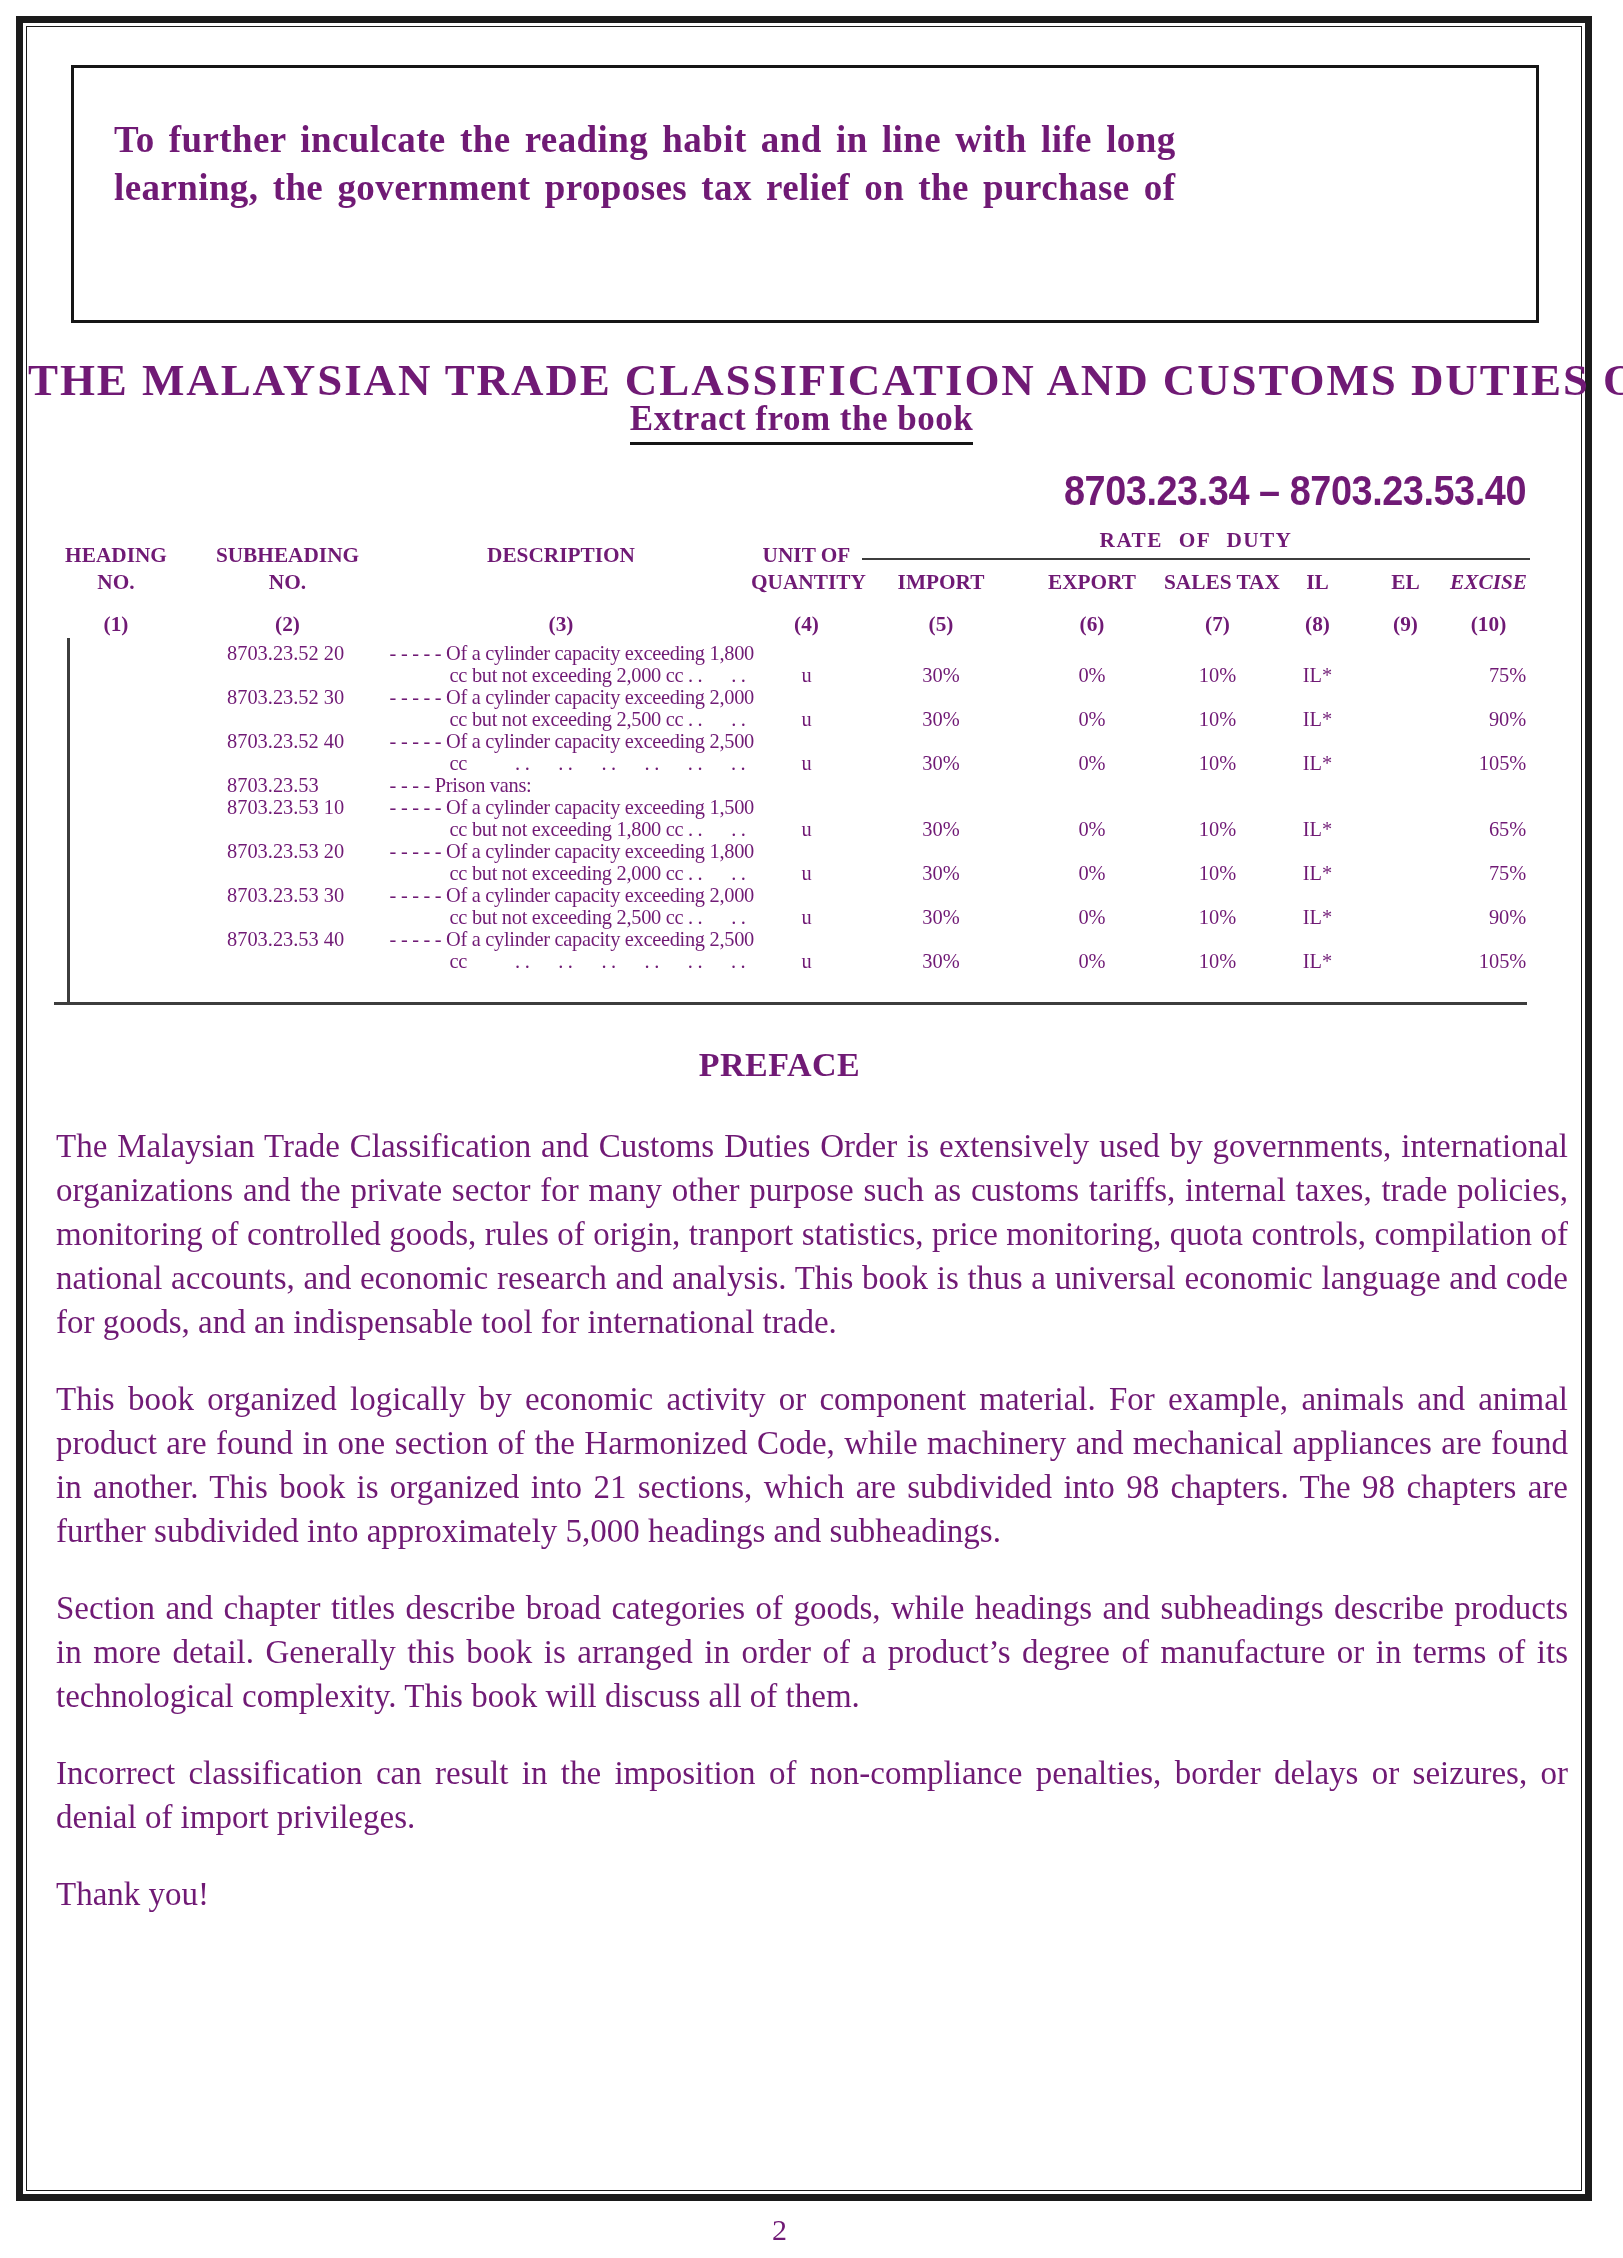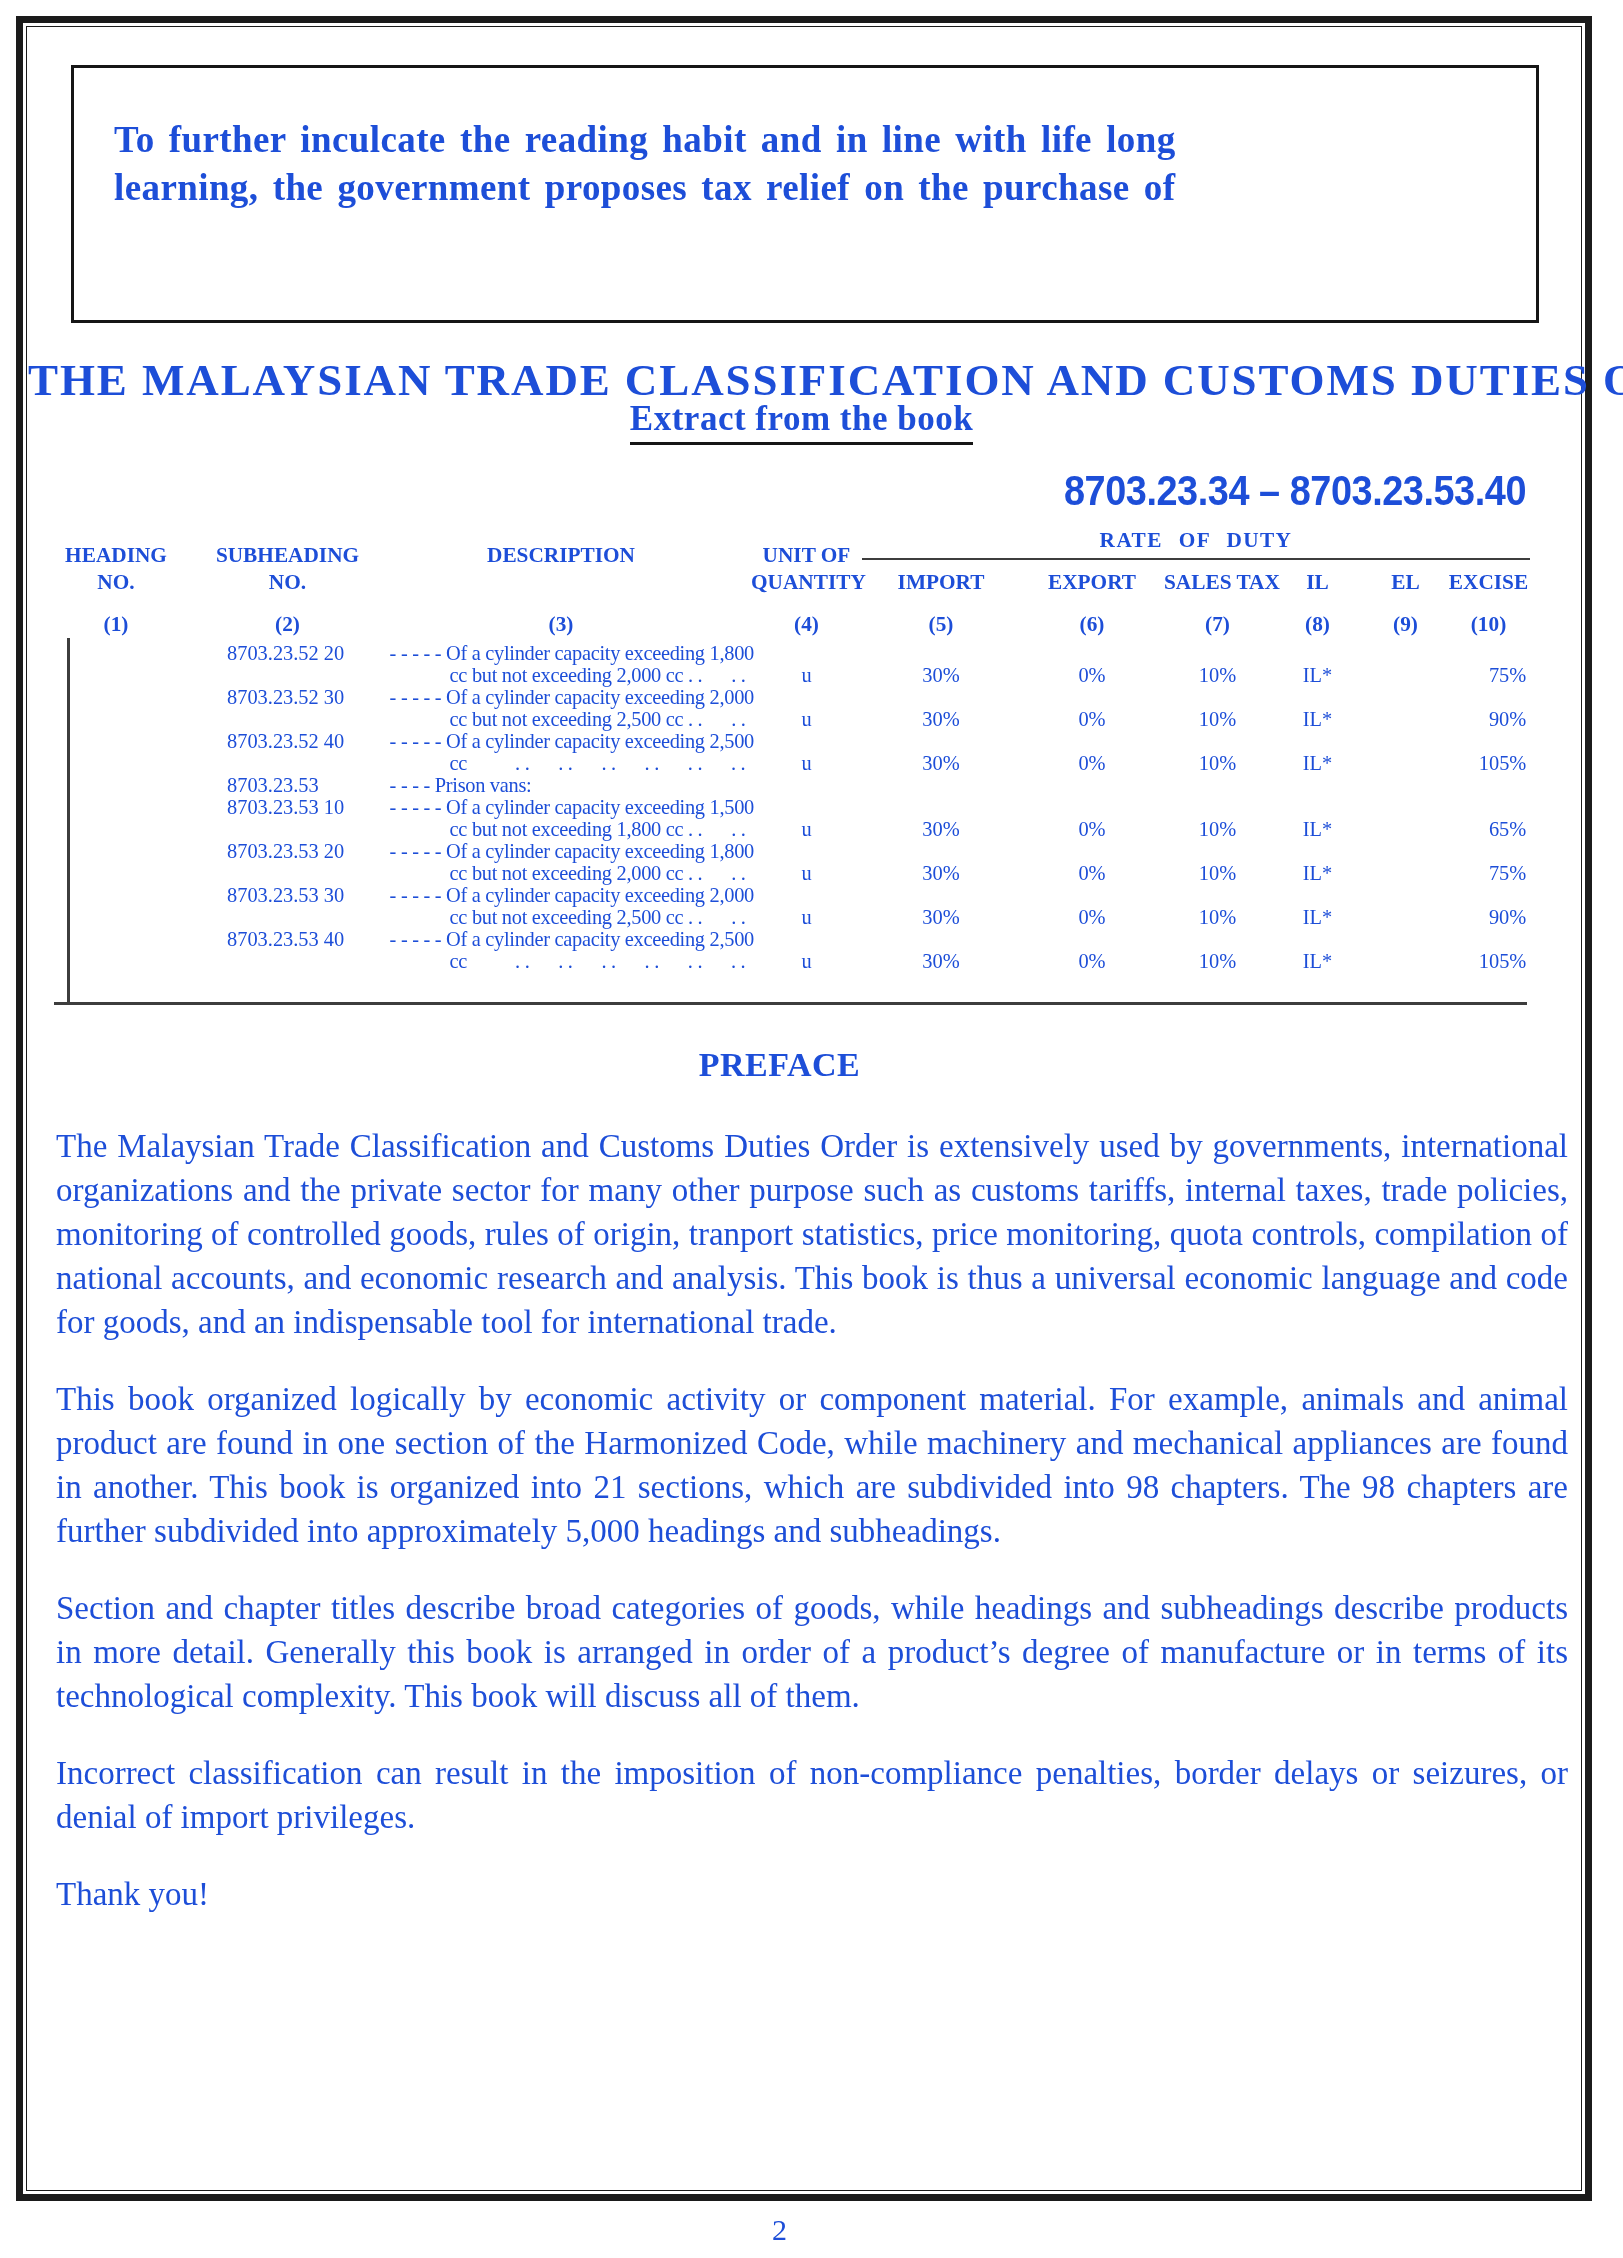--- a/index.html
+++ b/index.html
@@ -1,19 +1,19 @@
 <!DOCTYPE html>
 <html style="font-size:15px"><head>
 <meta charset="utf-8">
 <style>
   * { margin:0; padding:0; box-sizing:border-box; }
   html,body { background:#fff; }
   .page {
     position:relative; width:1623px; height:2259px; background:#ffffff;
-    font-family:"Liberation Serif", serif; color:#1d4ed8; overflow:hidden;
+    font-family:"Liberation Serif", serif; color:#701a75; overflow:hidden;
   }
   
   .frame-outer {
     position:absolute; left:16px; top:16px; width:1576px; height:2185px;
     border:7.4px solid #1b1b1b;
   }
   .frame-inner { position:absolute; inset:2.8px; border:1.9px solid #1b1b1b; }
 
   
   .notice-box {
@@ -48,21 +48,21 @@
     font-weight:bold; font-size:21.3px; line-height:27px;
   }
   .thead > div { text-align:center; }
   .h-left  { padding-top:16.7px; align-self:start; }
   .hl1 { grid-area:1/1/3/2; } .hl2 { grid-area:1/2/3/3; }
   .hl3 { grid-area:1/3/3/4; } .hl4 { grid-area:1/4/3/5; }
   .rod  { grid-area:1/5/2/11; padding:1.9px 0 3.7px 0; border-bottom:2.8px solid #3d3d3d;
           letter-spacing:1.4px; word-spacing:9.3px; }
   .hd   { padding-top:9.3px; white-space:nowrap; }
   .hd1{grid-area:2/5/3/6;} .hd2{grid-area:2/6/3/7;} .hd3{grid-area:2/7/3/8;}
-  .hd4{grid-area:2/8/3/9;} .hd5{grid-area:2/9/3/10;} .hd6{grid-area:2/10/3/11;}
+  .hd4{grid-area:2/8/3/9;} .hd5{grid-area:2/9/3/10;} .hd6{grid-area:2/10/3/11;font-style:italic;}
   .h-num { padding-top:15px; }
   .n1{grid-area:3/1;} .n2{grid-area:3/2;} .n3{grid-area:3/3;} .n4{grid-area:3/4;}
   .n5{grid-area:3/5;} .n6{grid-area:3/6;} .n7{grid-area:3/7;} .n8{grid-area:3/8;}
   .n9{grid-area:3/9;} .n10{grid-area:3/10;}
 
   
   .tbody { position:absolute; left:28px; top:642px; width:1503px; font-size:20.4px; line-height:22px; }
   .trow {
     display:grid;
     grid-template-columns:176px 167px 380px 111px 158px 144px 107px 93px 83px 83px;

